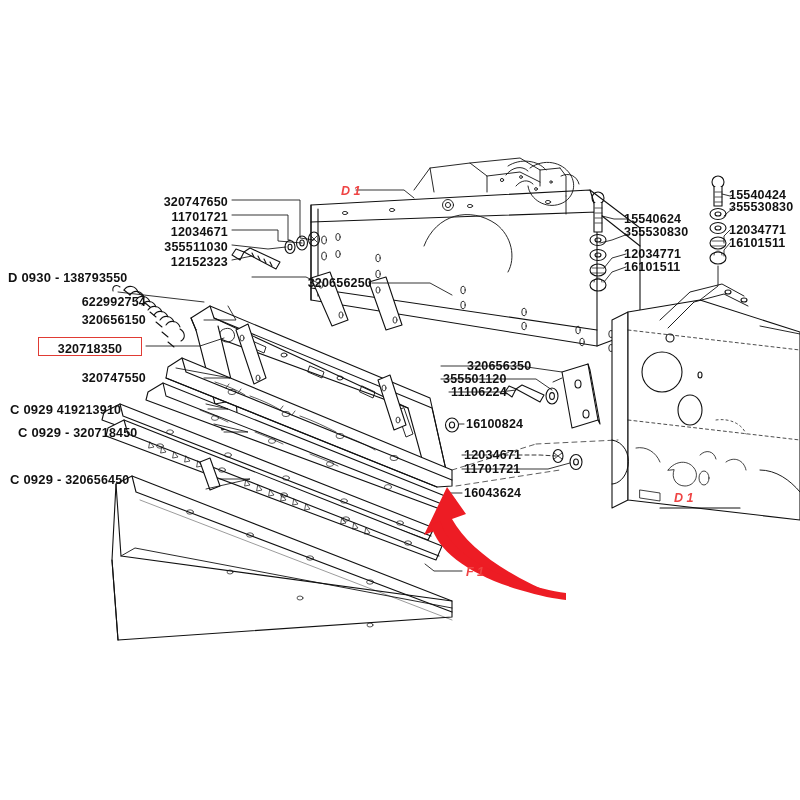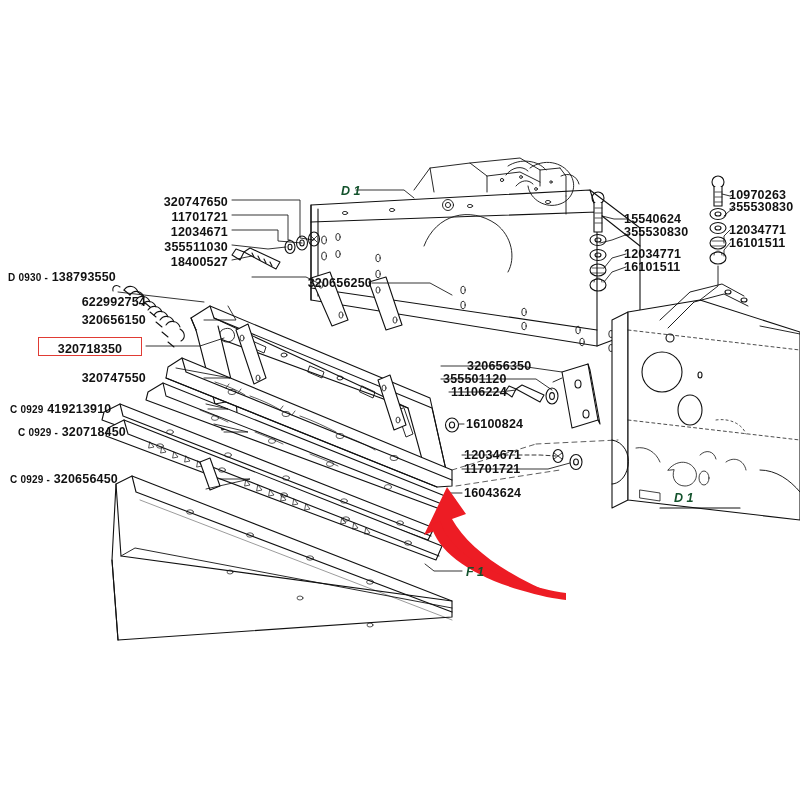--- a/index.html
+++ b/index.html
@@ -3,23 +3,23 @@
 <meta charset="utf-8">
 <style>
   html,body{margin:0;padding:0;background:#ffffff;}
   body{width:800px;height:800px;position:relative;overflow:hidden;
        font-family:"Liberation Sans",sans-serif;color:#000;}
   #stage{position:absolute;inset:0;width:800px;height:800px;}
   #art{position:absolute;left:0;top:0;width:800px;height:800px;}
   .lbl{position:absolute;font-weight:bold;font-size:12.5px;letter-spacing:.2px;
        white-space:nowrap;color:#111;line-height:1;}
   .lbl.r{text-align:right;transform:translateX(-100%);}
-  .pfx{font-size:10px;font-weight:bold;letter-spacing:.2px;}
+  .pfx{font-size:13px;font-weight:bold;letter-spacing:.2px;}
   .sect{position:absolute;font-style:italic;font-weight:bold;font-size:12.5px;
-        white-space:nowrap;color:#14532d;}
+        white-space:nowrap;color:#ef4444;}
   .hl{position:absolute;border:1.3px solid #e03b34;background:#fff;
       box-sizing:border-box;}
   .hl .lbl{position:static;transform:none;}
 </style>
 </head>
 <body>
 
 <div id="stage">
 
   <svg id="art" viewBox="0 0 800 800">
@@ -353,21 +353,21 @@
                L566 593
                C552 591 534 587 518 581
                C476 567 448 546 440 521 Z"></path>
     </g>
   </svg>
 
   <div class="lbl r" style="left:228px;top:196px"><span>320747650</span></div>
   <div class="lbl r" style="left:228px;top:211px"><span>11701721</span></div>
   <div class="lbl r" style="left:228px;top:226px"><span>12034671</span></div>
   <div class="lbl r" style="left:228px;top:241px"><span>355511030</span></div>
-  <div class="lbl r" style="left:228px;top:256px"><span>18400527</span></div>
+  <div class="lbl r" style="left:228px;top:256px"><span>12152323</span></div>
 
   <div class="lbl" style="left:8px;top:271px">
     <span class="pfx">D 0930 -</span>
     <span>138793550</span>
   </div>
 
   <div class="lbl r" style="left:146px;top:296px"><span>622992754</span></div>
   <div class="lbl r" style="left:146px;top:314px"><span>320656150</span></div>
 
   <div class="hl" style="left:38px;top:337px;width:104px;height:19px;display:flex;align-items:flex-end;justify-content:center">
@@ -397,21 +397,21 @@
   <div class="lbl" style="left:466px;top:418px"><span>16100824</span></div>
   <div class="lbl" style="left:464px;top:449px"><span>12034671</span></div>
   <div class="lbl" style="left:464px;top:463px"><span>11701721</span></div>
   <div class="lbl" style="left:464px;top:487px"><span>16043624</span></div>
 
   <div class="lbl" style="left:624px;top:213px"><span>15540624</span></div>
   <div class="lbl" style="left:624px;top:226px"><span>355530830</span></div>
   <div class="lbl" style="left:624px;top:248px"><span>12034771</span></div>
   <div class="lbl" style="left:624px;top:261px"><span>16101511</span></div>
 
-  <div class="lbl" style="left:729px;top:189px"><span>10970263</span></div>
+  <div class="lbl" style="left:729px;top:189px"><span>15540424</span></div>
   <div class="lbl" style="left:729px;top:201px"><span>355530830</span></div>
   <div class="lbl" style="left:729px;top:224px"><span>12034771</span></div>
   <div class="lbl" style="left:729px;top:237px"><span>16101511</span></div>
 
   <div class="sect" style="left:341px;top:184px"><span>D 1</span></div>
   <div class="sect" style="left:466px;top:565px"><span>F 1</span></div>
   <div class="sect" style="left:674px;top:491px"><span>D 1</span></div>
 
 </div>
 

